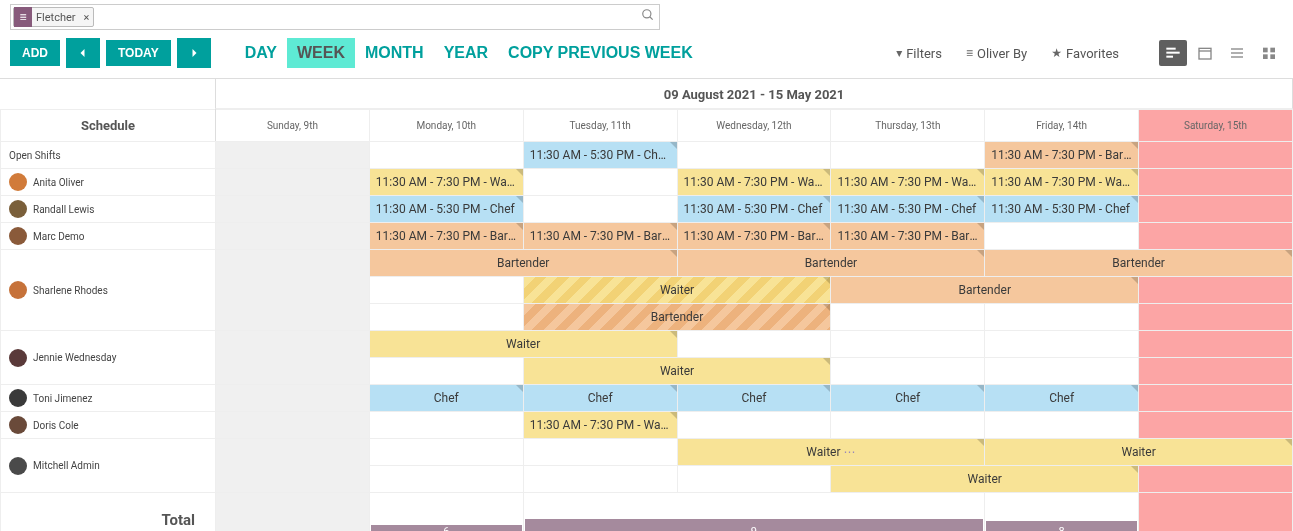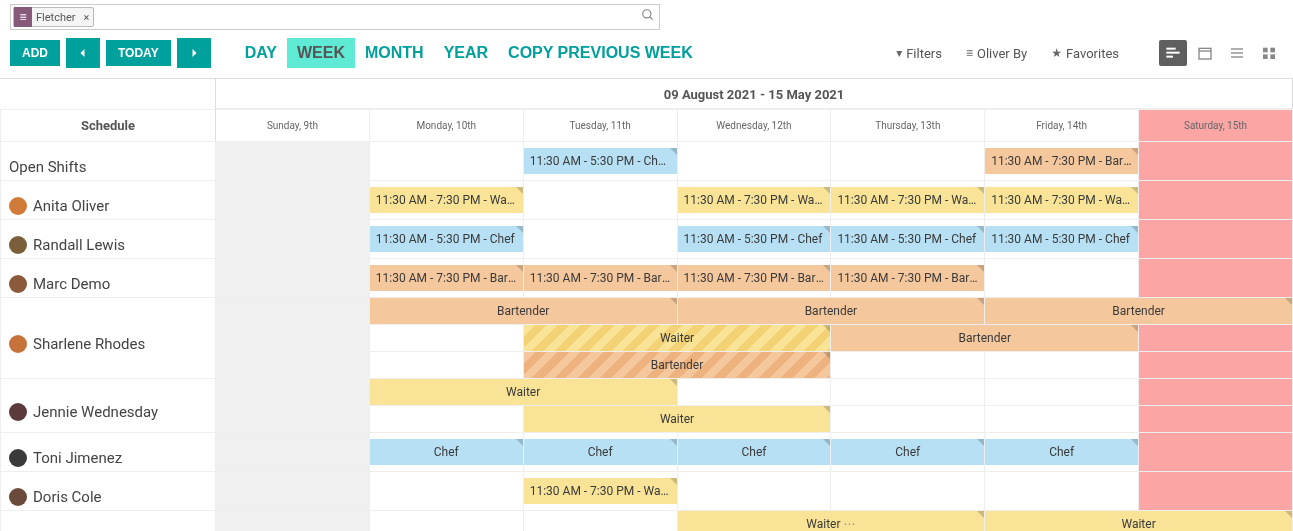--- a/index.html
+++ b/index.html
@@ -29,21 +29,21 @@
   .views .v.active { background:#5f5f5f; color:#fff; border-radius:2px; }
 
   .grid { border-top:1px solid #ddd; }
   .header-range { text-align:center; font-weight:700; padding:8px 0 6px 0; border-bottom:1px solid #eee; font-size:13px; color:#555; border-left:1px solid #ddd; margin-left:215px; border-right:1px solid #ddd;}
   table.sched { border-collapse:collapse; width:100%; table-layout:fixed; }
   table.sched th, table.sched td { border:1px solid #eee; padding:0; }
   table.sched th.label-col { width:215px; border-right:1px solid #ddd;}
   table.sched th.day { font-weight:400; font-size:10px; color:#666; padding:10px 0; }
   th.weekend-head, td.weekend-cell { background:#fca5a5; }
   .label-cell { width:215px; font-weight:700; text-align:center; font-size:13px; padding:10px 0; color:#555;}
-  .row-label { display:flex; align-items:center; gap:6px; padding:4px 8px; font-size:15px; color:#444; height:26px;margin-top:12px;}
+  .row-label { display:flex; align-items:center; gap:6px; padding:4px 8px; font-size:10px; color:#444; height:26px;}
   .avatar { width:18px; height:18px; border-radius:50%; display:inline-block; flex-shrink:0;}
   td.sunday { background:#f0f0f0; }
   .shift { height:26px; line-height:26px; font-size:12px; color:#3a3a3a; padding:0 6px; white-space:nowrap; overflow:hidden; text-overflow:ellipsis; position:relative;}
   .shift .ear { position:absolute; top:0; right:0; width:0; height:0; border-left:7px solid transparent; border-top:7px solid rgba(0,0,0,0.18);}
   .c-chef { background:#b7e0f4; }
   .c-waiter { background:#f8e396; }
   .c-bart { background:#f5c79d; }
   .c-striped-w { background: repeating-linear-gradient(135deg,#f8e396,#f8e396 8px,#f2d275 8px,#f2d275 16px); }
   .c-striped-b { background: repeating-linear-gradient(135deg,#f5c79d,#f5c79d 8px,#edb27d 8px,#edb27d 16px); }
   .center { text-align:center; }

